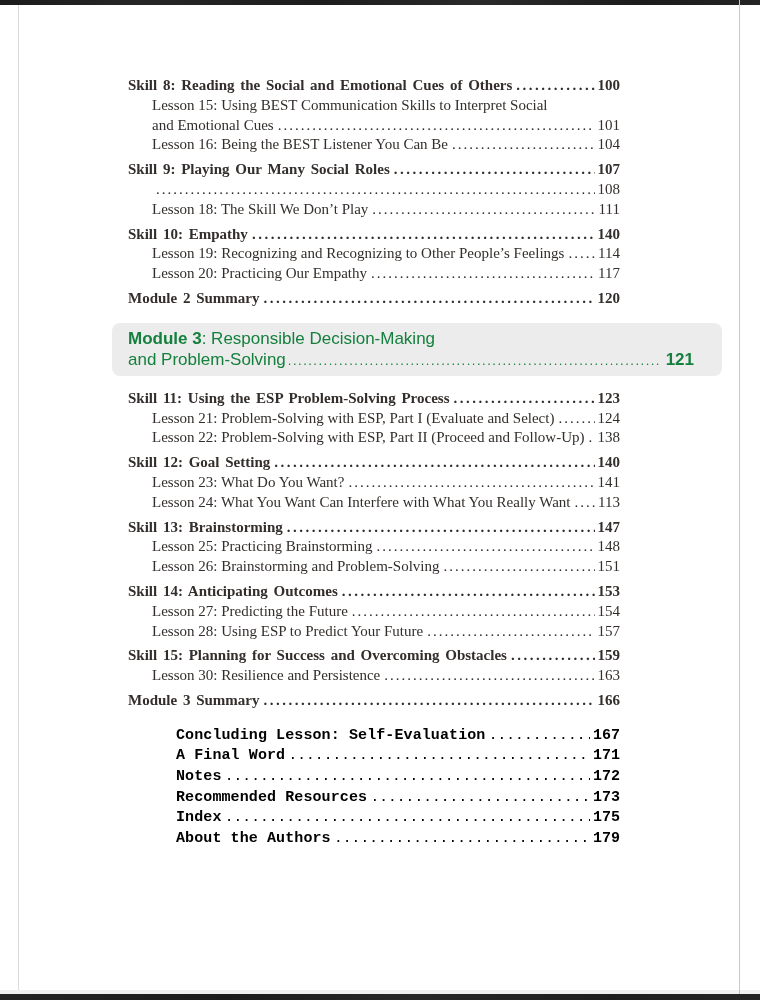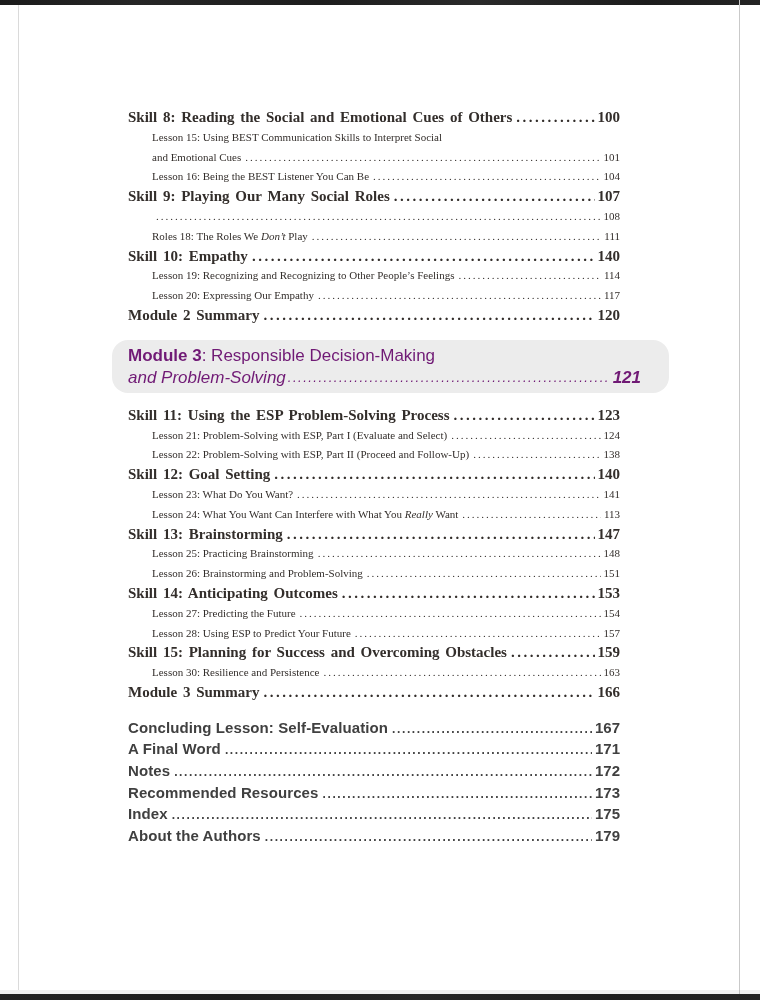--- a/index.html
+++ b/index.html
@@ -19,61 +19,62 @@
     background:linear-gradient(90deg,#222 0%,#1c1c1c 30%,#272727 55%,#1e1e1e 80%,#232323 100%);
   }
   .scan-bottom-shadow {
     position:absolute; bottom:6px; left:0; width:760px; height:4px;
     background:rgba(0,0,0,0.06);
   }
   .edge-left  { position:absolute; left:18px;  top:5px; bottom:10px; width:1px; background:#dadada; }
   .edge-right { position:absolute; left:739px; top:0;   bottom:6px;  width:1px; background:#c9c9c9; }
 
   
-  .content { position:absolute; left:128px; top:108px; width:492px; color:#332e2b; }
+  .content { position:absolute; left:128px; top:76px; width:492px; color:#332e2b; }
 
   .row { display:flex; align-items:baseline; line-height:19.8px; }
   .row .label { white-space:nowrap; }
-  .row .it { font-style:italic; }
+  .row .it { }
   .dots { flex:1 1 0; min-width:0; overflow:hidden; white-space:nowrap; margin:0 3px 0 4px; }
   .dots::after {
     content:"....................................................................................................................................................";
     letter-spacing:2px;
   }
   .pg { white-space:nowrap; }
 
   
-  .skill   { font-weight:bold; font-size:15px; word-spacing:2px; }
-  .summary { font-weight:bold; font-size:15px; word-spacing:2px; }
-  .lesson, .lesson-cont { font-size:11px; padding-left:24px; }
+  .skill   { font-weight:bold; font-size:15px; margin-top:5px; word-spacing:2px; }
+  .summary { font-weight:bold; font-size:15px; margin-top:5px; word-spacing:2px; }
+  .lesson, .lesson-cont { font-size:15px; padding-left:24px; }
   .skill:first-child { margin-top:0; }
   .skill .dots::after, .summary .dots::after { letter-spacing:2.5px; }
 
   
   .module3-box {
     position:relative;
     margin:14px 0 13px -16px;
-    width:557px;
+    width:610px;
     background:#ececec;
-    border-radius:16px;
+    border-radius:8px;
     padding:5px 28px 5px 16px;
     font-family:"Liberation Sans", sans-serif;
-    font-size:17px; line-height:21px; color:#701a75;
+    font-size:17px; line-height:21px; color:#15803d;
   }
   .m3-bold { font-weight:bold; }
-  .m3-line2 { display:flex; align-items:flex-end;font-style:italic; }
+  .m3-line2 { display:flex; align-items:center; }
   .m3-line2 .dots { margin:0 4px 0 2px; }
   .m3-line2 .dots::after { font-size:13px; letter-spacing:1.5px; }
   .m3-pg { font-weight:bold; }
 
   
   .back-matter {
     margin-top:15px;
-    font-family:Liberation Sans, sans-serif;
-    color:#404040;
+    font-family:Liberation Mono, monospace;
+    color:#000000;
+    margin-left:48px;
   }
   .back-matter .row { line-height:19.6px; font-size:15px; font-weight:bold; }
   .back-matter .row .label { letter-spacing:0.1px; }
   .back-matter .dots::after { font-size:12px; letter-spacing:1.6px; font-weight:bold; }
 </style>
 </head>
 <body>
 
 <div class="page">
   <div class="scan-top"></div>
@@ -104,36 +105,36 @@
         <div class="row skill">
           <span class="label"><span>Skill 9: Playing Our Many Social Roles</span></span>
           <span class="dots"></span>
           <span class="pg">107</span>
         </div>
         <div class="row lesson">
           <span class="dots"></span>
           <span class="pg">108</span>
         </div>
         <div class="row lesson">
-          <span class="label"><span>Roles 18: The Roles We </span><span class="it">Don’t</span><span> Play</span></span>
+          <span class="label"><span>Lesson 18: The Skill We </span><span class="it">Don’t</span><span> Play</span></span>
           <span class="dots"></span>
           <span class="pg">111</span>
         </div>
         <div class="row skill">
           <span class="label"><span>Skill 10: Empathy</span></span>
           <span class="dots"></span>
           <span class="pg">140</span>
         </div>
         <div class="row lesson">
           <span class="label"><span>Lesson 19: Recognizing and Recognizing to Other People’s Feelings</span></span>
           <span class="dots"></span>
           <span class="pg">114</span>
         </div>
         <div class="row lesson">
-          <span class="label"><span>Lesson 20: Expressing Our Empathy</span></span>
+          <span class="label"><span>Lesson 20: Practicing Our Empathy</span></span>
           <span class="dots"></span>
           <span class="pg">117</span>
         </div>
         <div class="row summary">
           <span class="label"><span>Module 2 Summary</span></span>
           <span class="dots"></span>
           <span class="pg">120</span>
         </div>
       </div>
 

